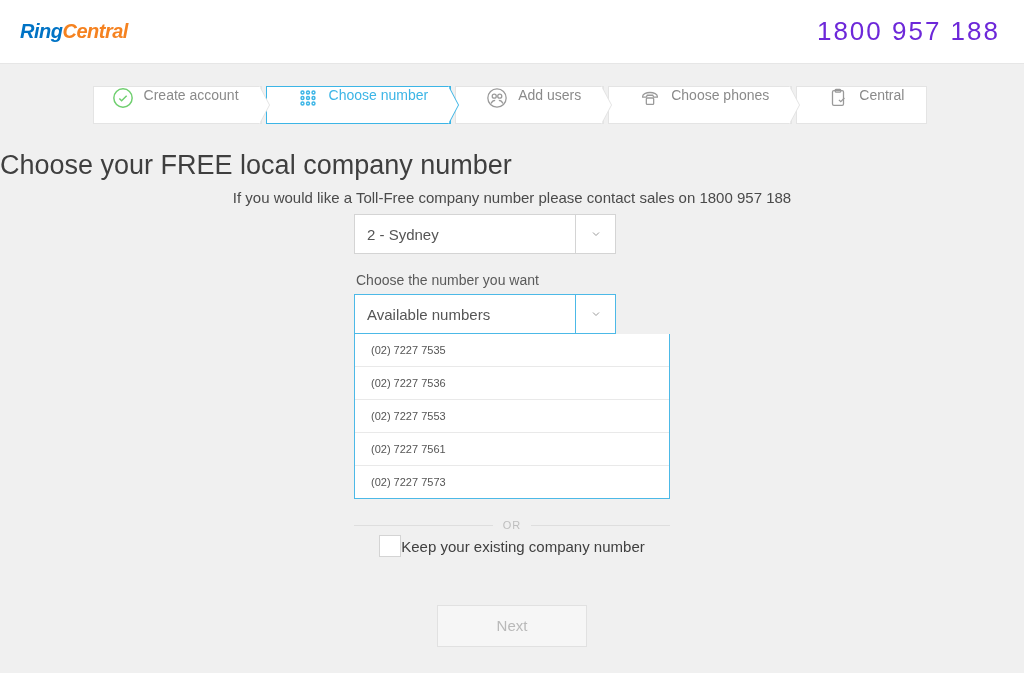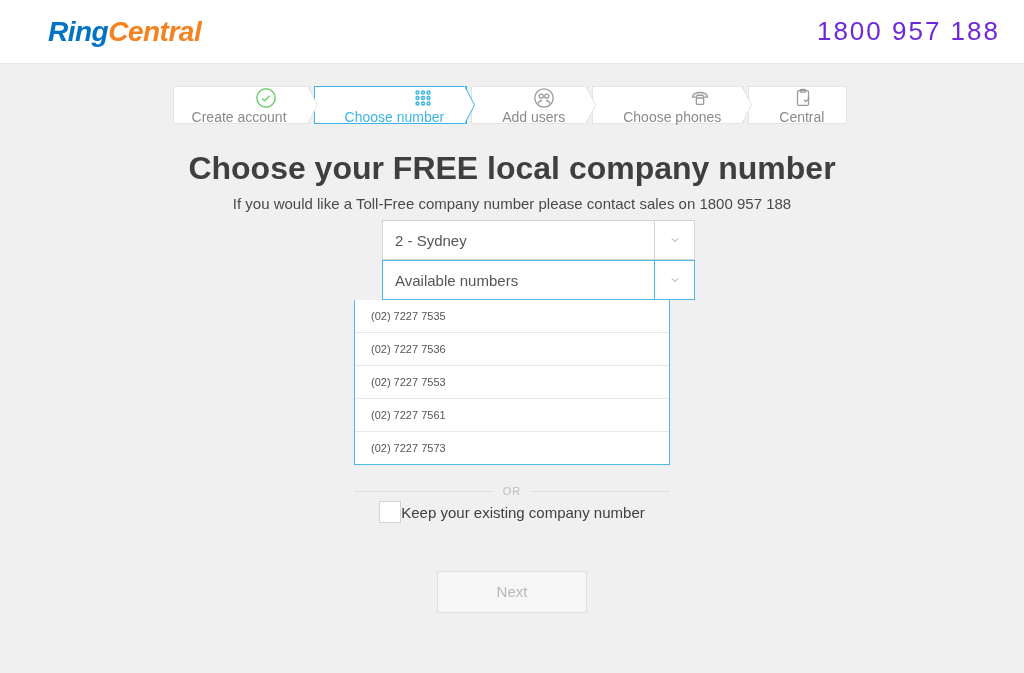--- a/index.html
+++ b/index.html
@@ -15,23 +15,22 @@
     height: 64px;
     display: flex;
     align-items: center;
     justify-content: space-between;
     padding: 0 24px 0 20px;
     border-bottom: 1px solid #e6e6e6;
   }
   .logo {
     font-style: italic;
     font-weight: 700;
-    font-size: 28px;
+    font-size: 20px;
     letter-spacing: -0.5px;
-    margin-left: 28px;
   }
   .logo .ring { color: #0073c5; }
   .logo .central { color: #f58220; }
   .phone {
     color: #6d28d9;
     font-size: 26px;
     letter-spacing: 2px;
   }
 
   .content { padding-top: 22px; }
@@ -44,26 +43,25 @@
   .steps-inner {
     display: flex;
     gap: 0;
   }
   .step {
     position: relative;
     background: #fff;
     border: 1px solid #e4e4e4;
     height: 38px;
     display: flex;
-    align-items: flex-end;
+    align-items: flex-start;
     padding: 0 22px 0 30px;
     color: #8a8a8a;
     font-size: 14px;
     margin-right: 4px;
-    flex-direction: column;
   }
   .step:first-child { padding-left: 18px; }
   .step.active {
     border-color: #3cb5e6;
     color: #3cb5e6;
     z-index: 2;
   }
   .step .chev-out,
   .step .chev-in {
     position: absolute;
@@ -78,49 +76,48 @@
   .step .chev-in {
     right: -8px;
     border-left-color: #fff;
   }
   .step.active .chev-out { border-left-color: #3cb5e6; }
   .step.active .chev-in  { border-left-color: #fff; }
   .step svg { margin-right: 10px; flex: 0 0 auto; }
   .step.active svg { stroke: #3cb5e6; }
 
   h1 {
-    text-align: center;
-    font-weight: 700;
-    font-size: 32px;
+    text-align: left;
+    font-weight: 400;
+    font-size: 27px;
     color: #3f3f3f;
     margin-bottom: 8px;
   }
   .subtitle {
     text-align: center;
     color: #4a4a4a;
     font-size: 15px;
     margin-bottom: 8px;
   }
 
   .form-area {
     width: 316px;
     margin: 0 auto;
   }
   .selectbox {
     position: relative;
-    width: 313px;
+    width: 262px;
     background: #fff;
     border: 1px solid #d4d4d4;
     height: 40px;
     display: flex;
     align-items: center;
     padding-left: 12px;
     color: #555;
     font-size: 15px;
-    margin-left: 28px;
   }
   .selectbox .dd-toggle {
     position: absolute;
     right: 0; top: 0;
     width: 40px; height: 38px;
     border-left: 1px solid #d4d4d4;
     display: flex;
     align-items: center;
     justify-content: center;
   }
@@ -264,20 +261,21 @@
   <div class="form-area">
     <div class="selectbox">
       <span>2 - Sydney</span>
       <span class="dd-toggle chevron-down">
         <svg width="12" height="12" viewBox="0 0 24 24" fill="none" stroke="#9a9a9a" stroke-width="2">
             <path d="M6 9l6 6 6-6"></path>
           </svg>
       </span>
     </div>
 
+    <div class="field-label">Choose the number you want</div>
 
     <div class="selectbox open">
       <span>Available numbers</span>
       <span class="dd-toggle chevron-down">
         <svg width="12" height="12" viewBox="0 0 24 24" fill="none" stroke="#9a9a9a" stroke-width="2">
             <path d="M6 9l6 6 6-6"></path>
           </svg>
       </span>
     </div>
     <div class="dropdown-list">

